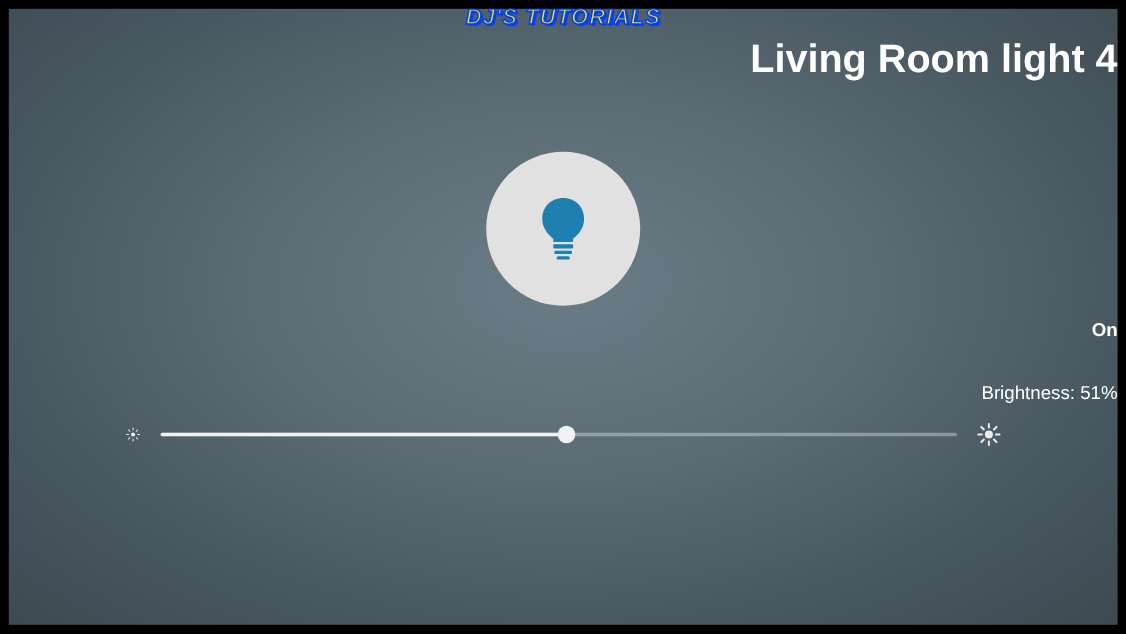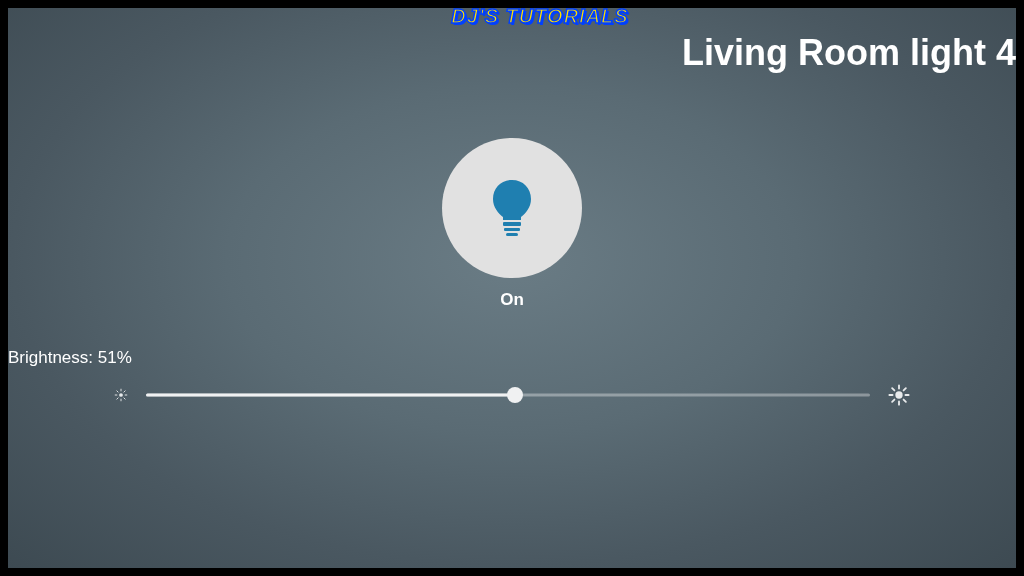--- a/index.html
+++ b/index.html
@@ -28,21 +28,20 @@
       font-family: Impact, "Arial Black", sans-serif;
       font-size: 20px;
       font-weight: 900;
       letter-spacing: 1px;
       color: #ffe000;
       -webkit-text-stroke: 1.5px #0040ff;
       text-shadow: 2px 2px 0 #0040ff;
       font-style: italic;
       white-space: nowrap;
       z-index: 10;
-      margin-left: 28px;
     }
     .title {
       position: absolute;
       top: 24px;
       left: 0;
       right: 0;
       text-align: right;
       color: #fff;
       font-size: 36px;
       font-weight: 700;
@@ -60,31 +59,31 @@
       align-items: center;
       justify-content: center;
       cursor: pointer;
     }
     .power-button svg { display: block; }
     .power-status {
       position: absolute;
       top: 282px;
       left: 0;
       right: 0;
-      text-align: center;
+      text-align: right;
       color: #fff;
       font-size: 17px;
       font-weight: 600;
     }
     .brightness-label {
       position: absolute;
       top: 340px;
       left: 0;
       right: 0;
-      text-align: left;
+      text-align: right;
       color: #fff;
       font-size: 17px;
       font-weight: 400;
     }
     .slider-wrap {
       position: absolute;
       top: 372px;
       left: 106px;
       right: 106px;
       height: 30px;

